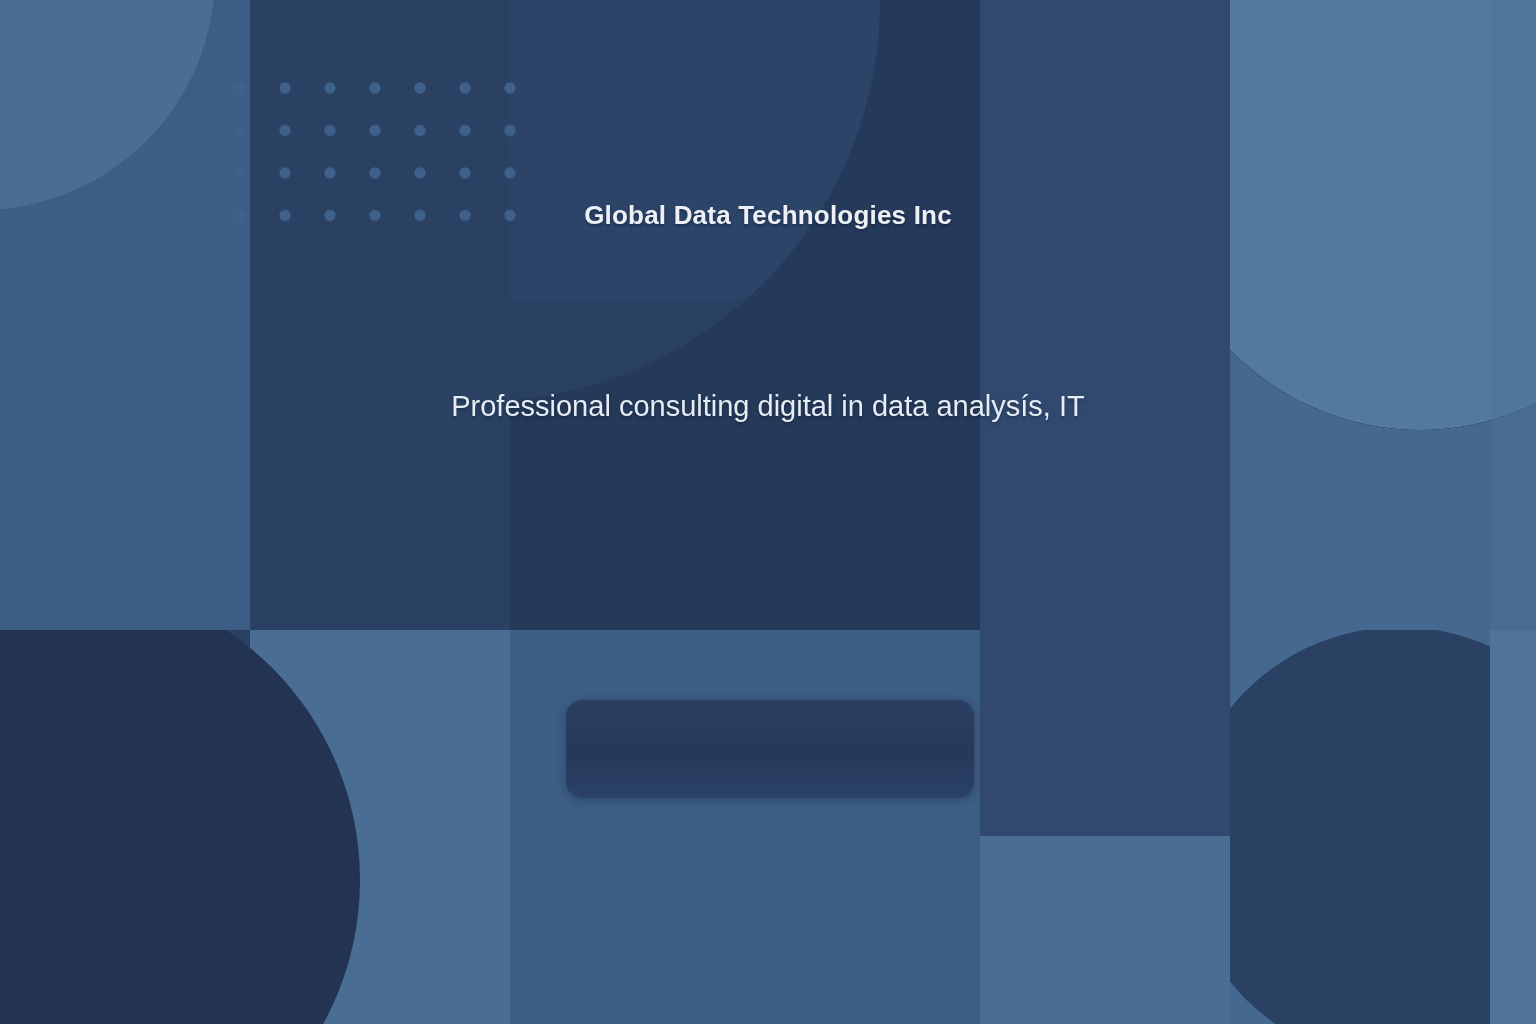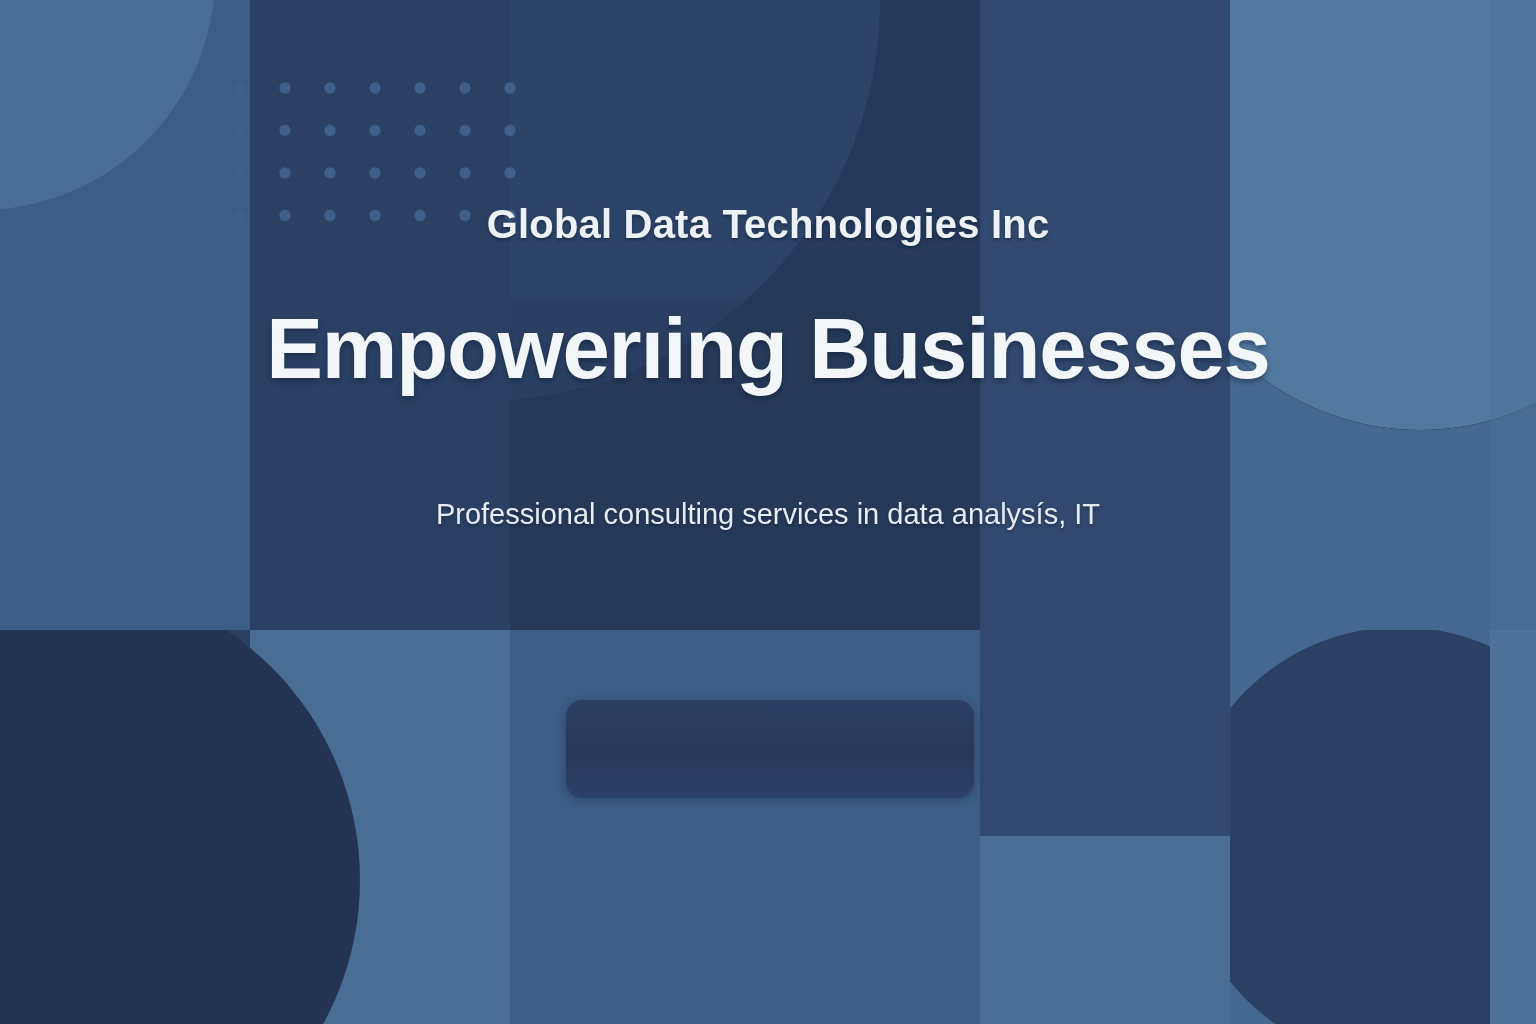--- a/index.html
+++ b/index.html
@@ -41,21 +41,21 @@
     position: absolute;
     inset: 0;
     display: flex;
     flex-direction: column;
     align-items: center;
     text-align: center;
   }
 
   #eyebrow {
     margin-top: 200px;
-    font-size: 40px;
+    font-size: 26px;
     font-weight: 700;
     letter-spacing: 0.2px;
     color: #eef2f7;
     text-shadow: 0 2px 3px rgba(10,22,42,0.45);
     line-height: 1.2;
   }
 
   #headline {
     margin-top: 56px;
     font-size: 85px;
@@ -200,24 +200,23 @@
     </g>
   </svg>
 
   <div id="dot-grid"></div>
 
   <div id="content">
 
     <div id="eyebrow">Global Data Technologies Inc</div>
 
     <h1 id="headline">
-      <span class="hl-line">Empowerıing Businesses</span>
     </h1>
 
     <p id="subtitle">
-      <span class="sub-line">Professional consulting services in data analysís, IT</span>
+      <span class="sub-line">Professional consulting digital in data analysís, IT</span>
     </p>
   </div>
 
   <button id="cta"></button>
 
   <div id="grain"></div>
 </div>
 
 </body></html>

